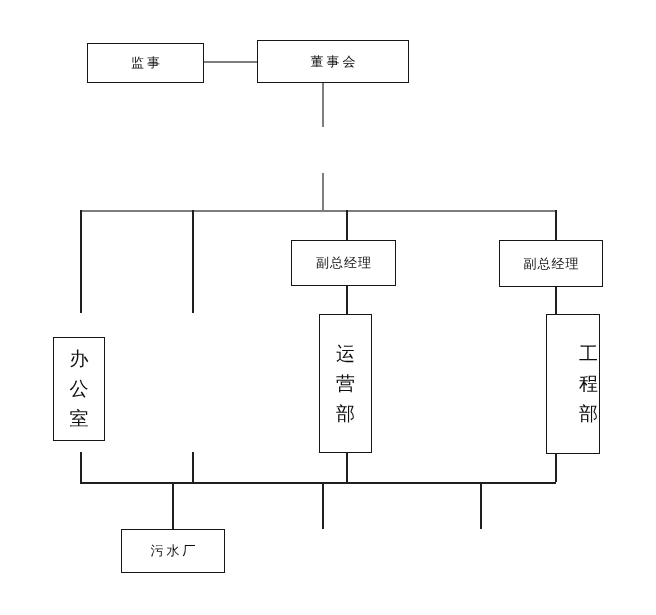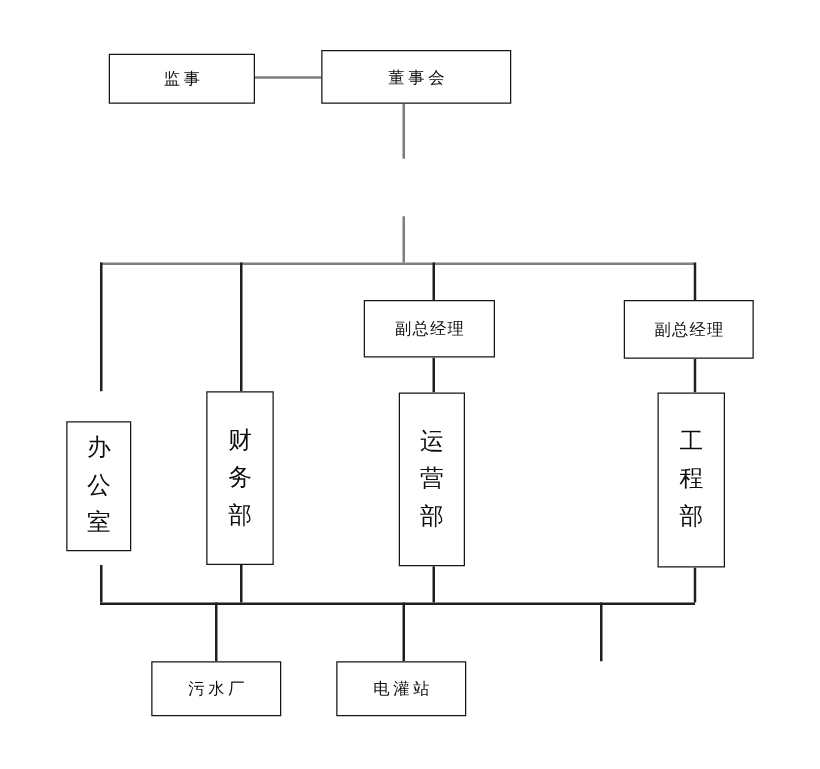--- a/index.html
+++ b/index.html
@@ -67,34 +67,28 @@
   </div>
 
   <div class="node" style="left:499px;top:240px;width:104px;height:47px;">
     <span class="lbl" style="letter-spacing:1px;text-indent:1px;">副总经理</span>
   </div>
 
   <div class="node" style="left:53px;top:313px;width:52px;height:104px;margin-top:24px;">
     <span class="vlbl">办公室</span>
   </div>
 
-  <div class="node" style="left:165px;top:313px;width:54px;height:139px;">
-    <span class="vlbl">财务部</span>
-  </div>
 
   <div class="node" style="left:319px;top:314px;width:53px;height:139px;">
     <span class="vlbl">运营部</span>
   </div>
 
-  <div class="node" style="left:526px;top:314px;width:54px;height:140px;">
+  <div class="node" style="left:546px;top:314px;width:54px;height:140px;justify-content:flex-end;">
     <span class="vlbl">工程部</span>
   </div>
 
   <div class="node" style="left:121px;top:529px;width:104px;height:44px;text-align:right;">
     <span class="lbl">污水厂</span>
   </div>
 
-  <div class="node" style="left:269px;top:529px;width:104px;height:44px;">
-    <span class="lbl">电灌站</span>
-  </div>
 
 
 </div>
 
 </body></html>

